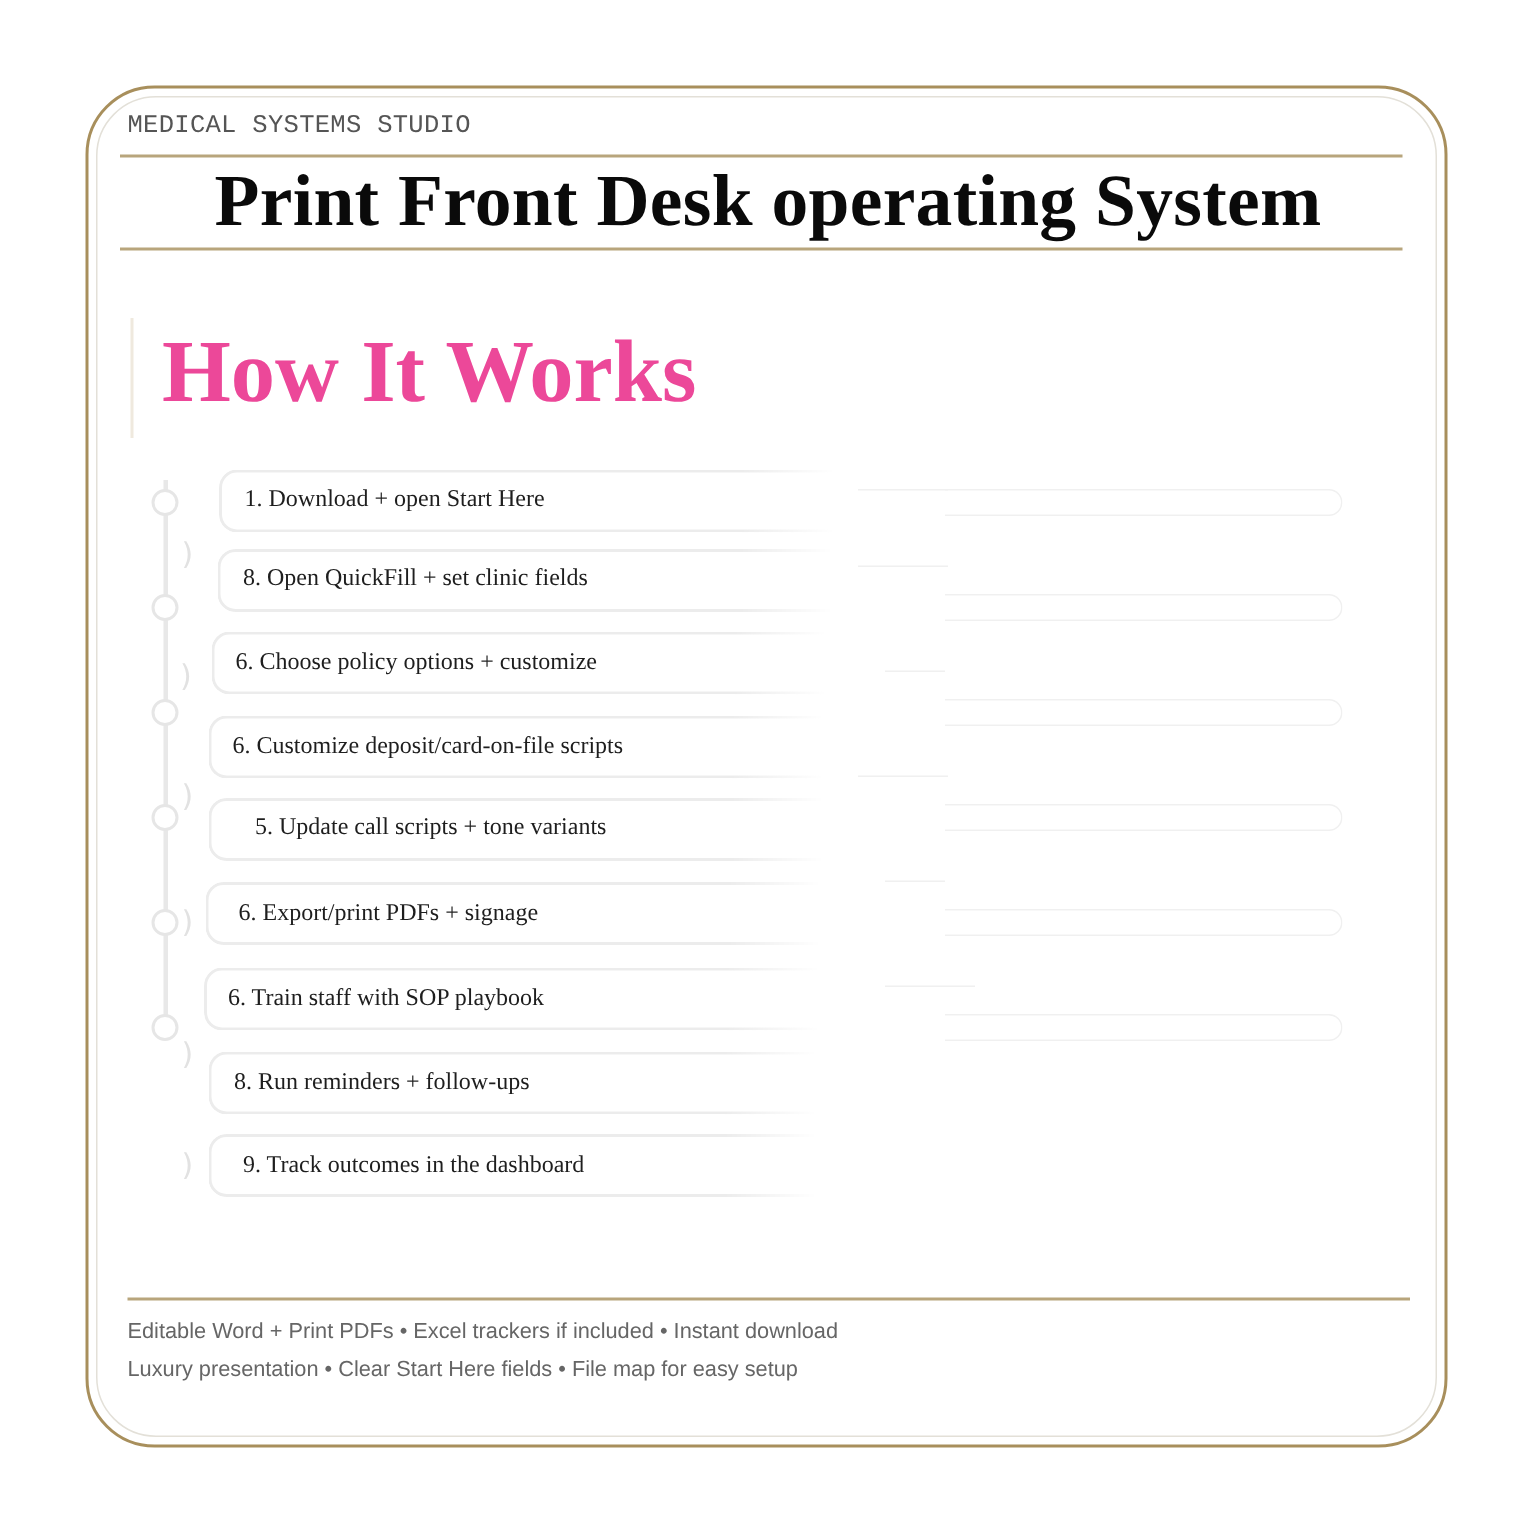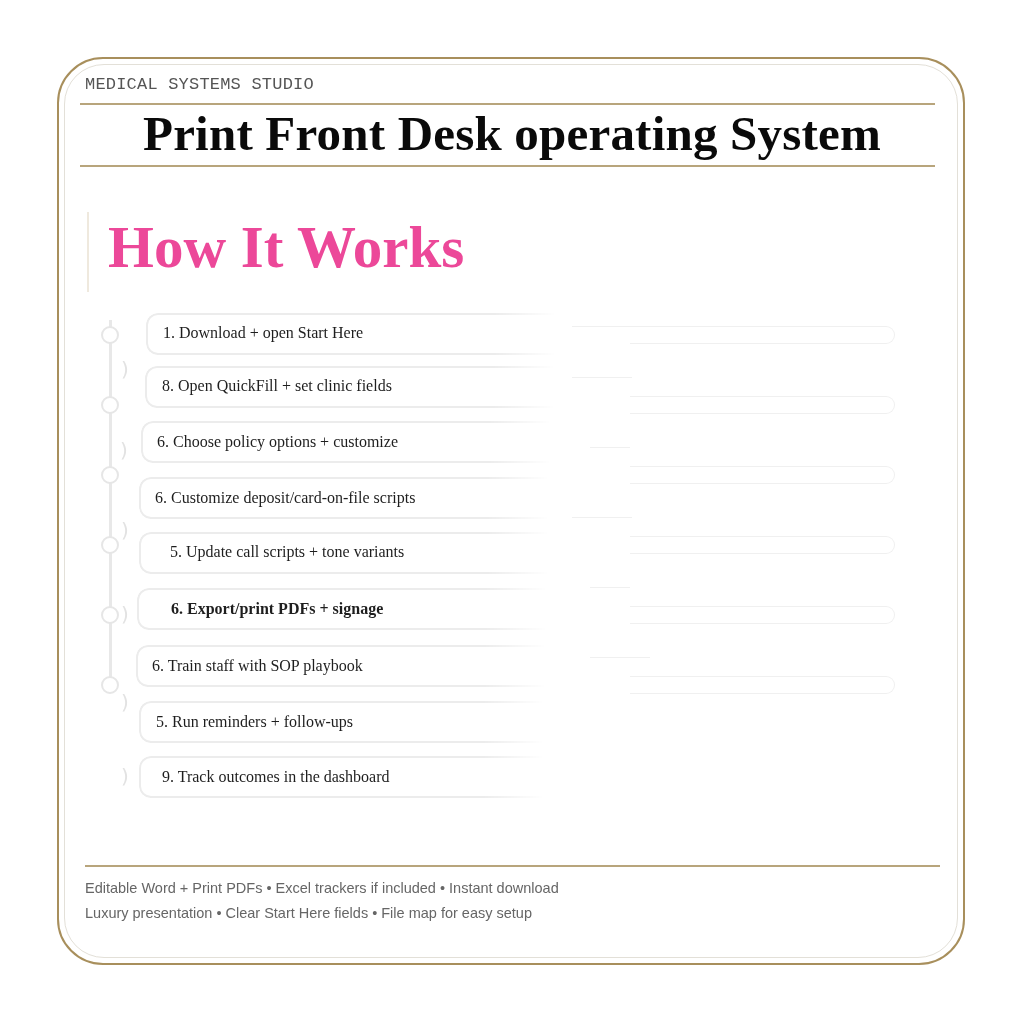--- a/index.html
+++ b/index.html
@@ -176,27 +176,27 @@
 <div class="step" style="left:141px; top:421px; width:410px;"></div>
 <div class="step-label" style="left:157px; top:429px;">6. Choose policy options + customize</div>
 
 <div class="step" style="left:139px; top:477px; width:410px;"></div>
 <div class="step-label" style="left:155px; top:485px;">6. Customize deposit/card-on-file scripts</div>
 
 <div class="step" style="left:139px; top:532px; width:410px;"></div>
 <div class="step-label" style="left:170px; top:539px;">5. Update call scripts + tone variants</div>
 
 <div class="step" style="left:137px; top:588px; width:410px;"></div>
-<div class="step-label" style="left:171px; top:596px;font-weight:bold;">6. Export/print PDFs + signage</div>
+<div class="step-label" style="left:159px; top:596px;">6. Export/print PDFs + signage</div>
 
 <div class="step" style="left:136px; top:645px; width:410px;"></div>
 <div class="step-label" style="left:152px; top:653px;">6. Train staff with SOP playbook</div>
 
 <div class="step" style="left:139px; top:701px; width:405px;"></div>
-<div class="step-label" style="left:156px; top:709px;">5. Run reminders + follow-ups</div>
+<div class="step-label" style="left:156px; top:709px;">8. Run reminders + follow-ups</div>
 
 <div class="step" style="left:139px; top:756px; width:405px;"></div>
 <div class="step-label" style="left:162px; top:764px;">9. Track outcomes in the dashboard</div>
 
 <div class="ghost-bar" style="top:326px;"></div>
 <div class="ghost-bar" style="top:396px;"></div>
 <div class="ghost-bar" style="top:466px;"></div>
 <div class="ghost-bar" style="top:536px;"></div>
 <div class="ghost-bar" style="top:606px;"></div>
 <div class="ghost-bar" style="top:676px;"></div>

